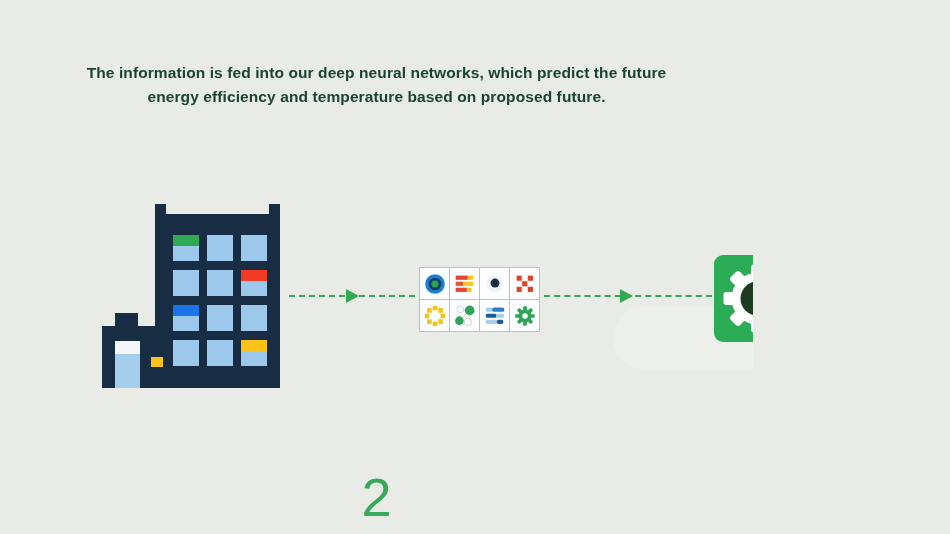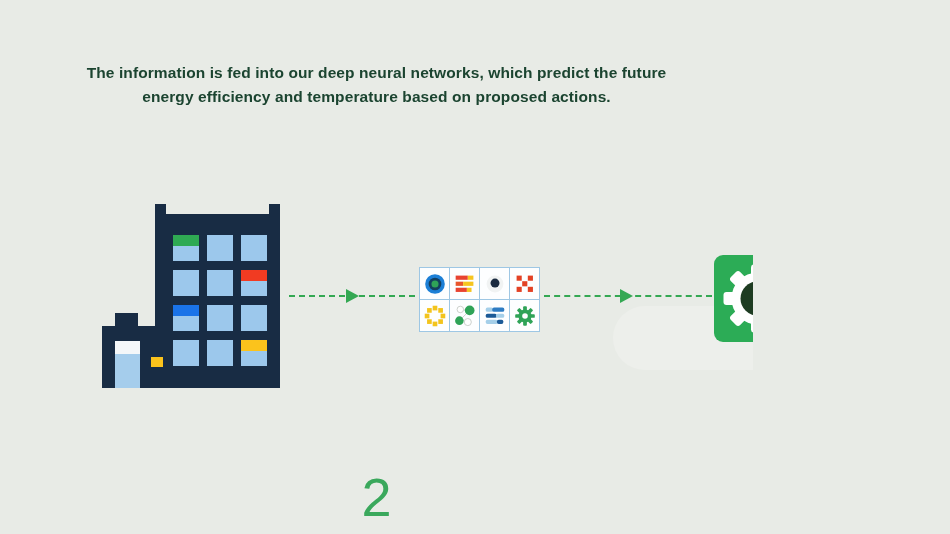--- a/index.html
+++ b/index.html
@@ -70,21 +70,21 @@
     color:#3aa85c;font-size:54px;font-weight:300;line-height:1;
   }
 </style>
 </head>
 <body>
 
 <div class="stage">
 
   <div class="caption">
     <div>The information is fed into our deep neural networks, which predict the future</div>
-    <div>energy efficiency and temperature based on proposed actions.</div>
+    <div>energy efficiency and temperature based on proposed future.</div>
   </div>
 
   <div class="cloud-small"></div>
   <div class="cloud-large"></div>
 
   <div>
     <div class="tooth l"></div>
     <div class="tooth r"></div>
     <div class="tower"></div>
     <div class="windows">

